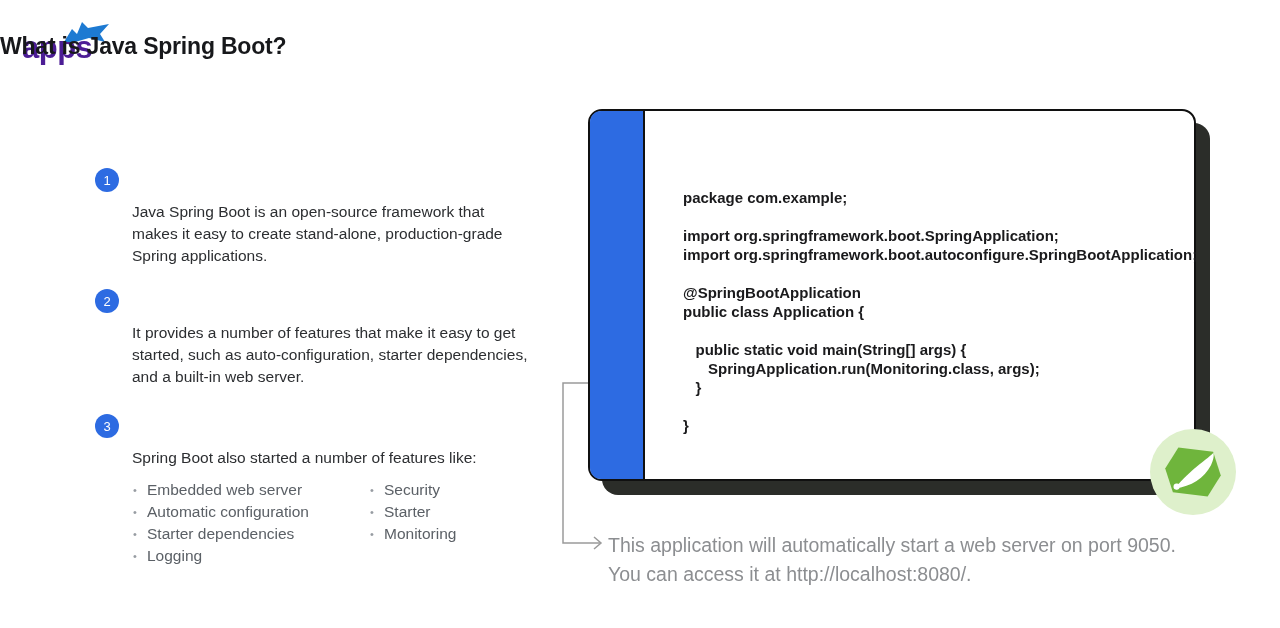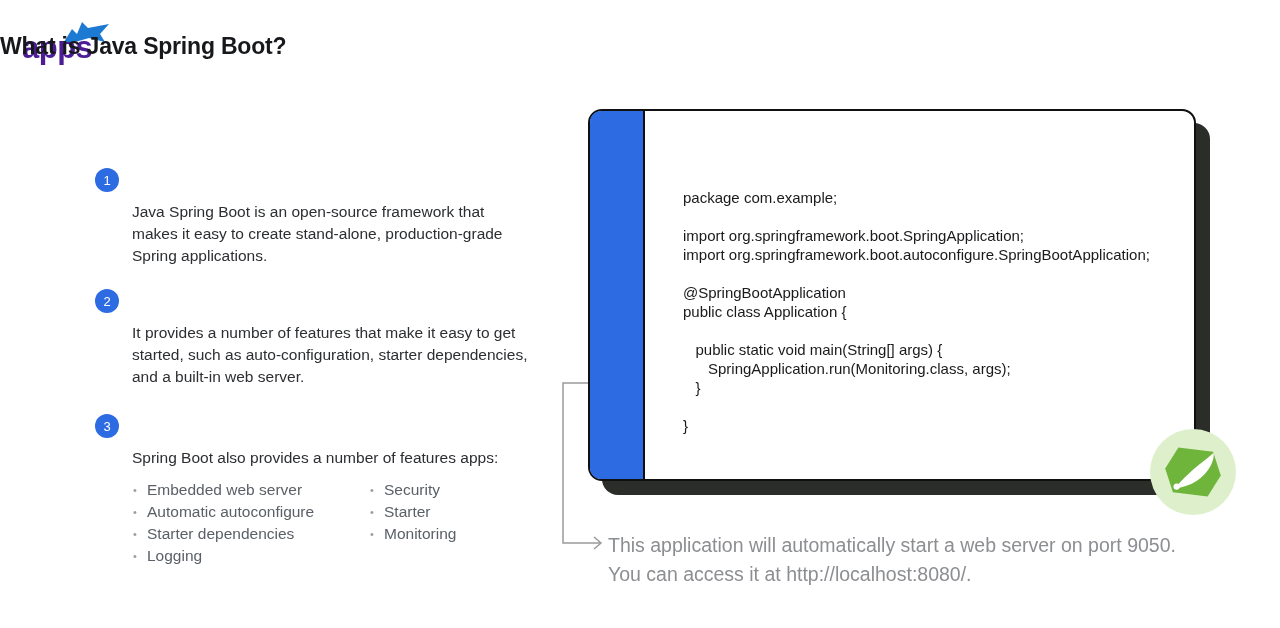--- a/index.html
+++ b/index.html
@@ -60,21 +60,21 @@
   }
   .editor-stripe {
     position:absolute; left:0; top:0; bottom:0; width:55px;
     background:#2d6be2; border-right:2px solid #101010;
     border-radius:11px 0 0 11px;
   }
   .code {
     position:absolute; left:93px; top:77px; right:8px;
     font-size:15px; line-height:19px; color:#1a1a1c;
   }
-  .code-line { min-height:19px; white-space:pre; }
+  .code-line { min-height:19px; white-space:pre;font-weight:bold; }
 
   
   .spring-badge { position:absolute; left:1150px; top:429px; width:86px; height:86px; }
 
   
   .connector { position:absolute; left:555px; top:375px; width:62px; height:186px; }
   .annotation {
     position:absolute; left:608px; top:531px; width:620px;
     font-size:19.5px; line-height:28.5px; color:#8c8e91;
   }
@@ -96,26 +96,26 @@
     <div class="point point-1">
       <div class="point-num">1</div>
       <div class="point-text">Java Spring Boot is an open-source framework that makes it easy to create stand-alone, production-grade Spring applications.</div>
     </div>
     <div class="point point-2">
       <div class="point-num">2</div>
       <div class="point-text">It provides a number of features that make it easy to get started, such as auto-configuration, starter dependencies, and a built-in web server.</div>
     </div>
     <div class="point point-3">
       <div class="point-num">3</div>
-      <div class="point-text">Spring Boot also provides a number of features apps:</div>
+      <div class="point-text">Spring Boot also started a number of features like:</div>
     </div>
     <div class="features">
       <ul>
         <li>Embedded web server</li>
-        <li>Automatic autoconfigure</li>
+        <li>Automatic configuration</li>
         <li>Starter dependencies</li>
         <li>Logging</li>
       </ul>
       <ul>
         <li>Security</li>
         <li>Starter</li>
         <li>Monitoring</li>
       </ul>
     </div>
   </div>

